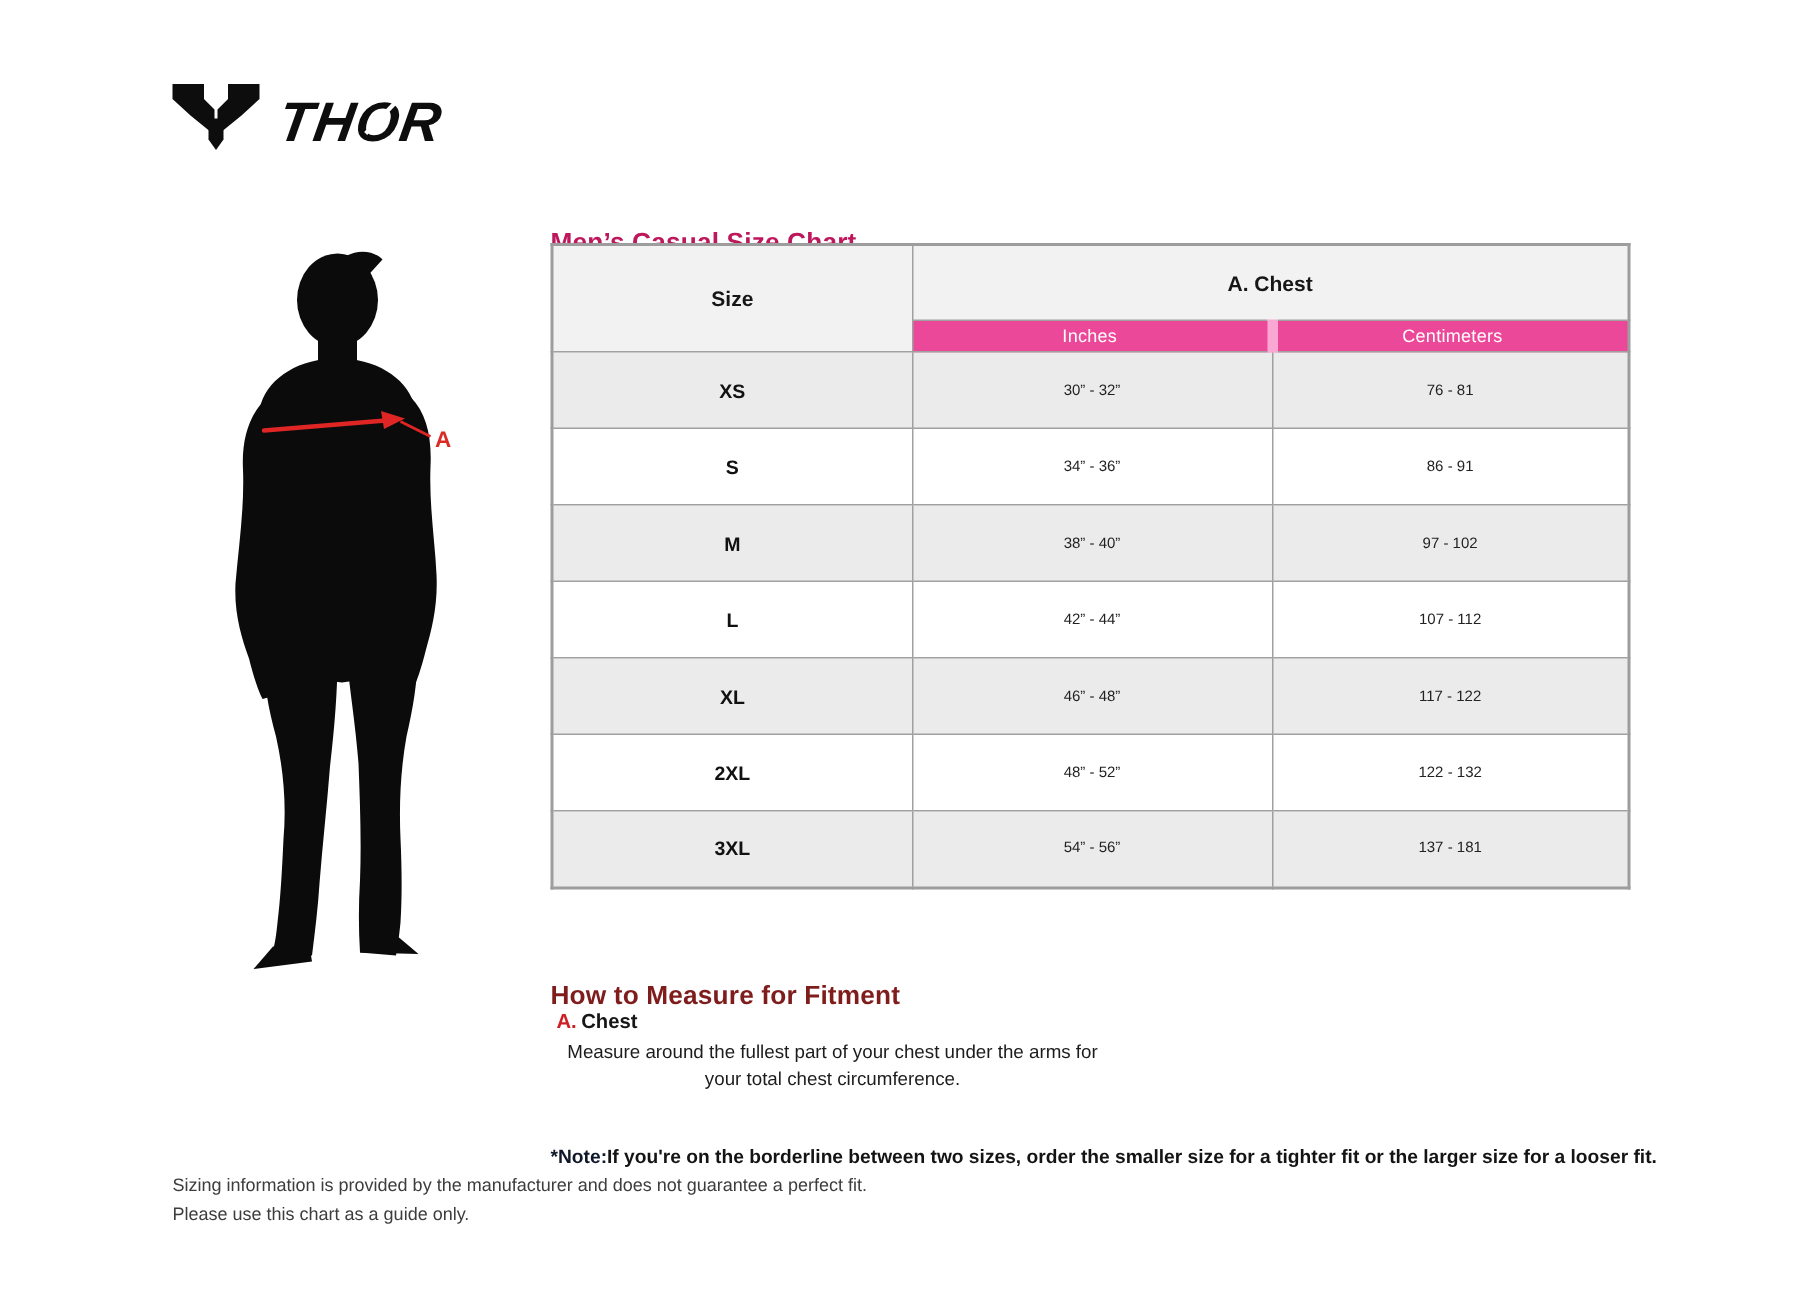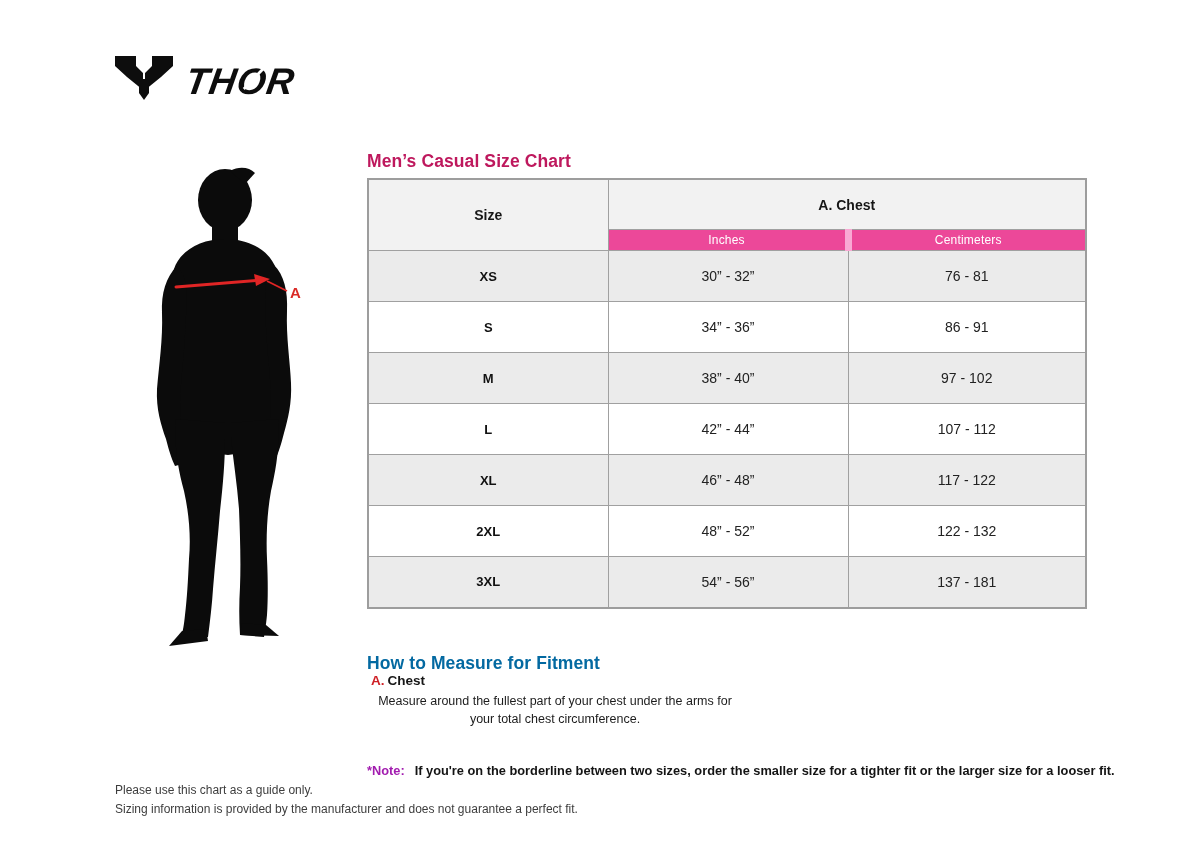--- a/index.html
+++ b/index.html
@@ -8,55 +8,55 @@
     font-family:"Liberation Sans", sans-serif;
     position:relative;overflow:hidden;color:#1a1a1a;
   }
   .abs{position:absolute;}
 
   
   .logo{left:112px;top:50px;width:200px;height:52px;}
 
   
   .chart-title{left:367px;top:139px;font-size:17.5px;font-weight:bold;color:#be185d;letter-spacing:0.1px;}
-  .howto-title{left:367px;top:638px;font-size:17.5px;font-weight:bold;color:#0369a1;letter-spacing:0.1px;}
+  .howto-title{left:367px;top:638px;font-size:17.5px;font-weight:bold;color:#7f1d1d;letter-spacing:0.1px;}
 
   
   .figure{left:128px;top:163px;}
 
   
-  .size-table-wrap{left:367px;top:178px;}
+  .size-table-wrap{left:367px;top:162px;}
   table.size-table{
     border-collapse:collapse;table-layout:fixed;width:718px;
     border:2px solid #9d9d9d;background:#fff;
   }
   table.size-table th, table.size-table td{
     border:1px solid #a0a0a0;text-align:center;vertical-align:middle;padding:0;
   }
   th.size-head{background:#f2f2f2;font-size:14px;font-weight:bold;color:#161616;}
   th.group-head{background:#f2f2f2;font-size:14px;font-weight:bold;color:#161616;height:49px;}
   tr.bar-row th{
     background:#ec4899;color:#ffffff;font-size:12px;font-weight:normal;
     height:20px;letter-spacing:0.2px;
   }
   tr.bar-row th.bar-cm{border-left:7px solid #f9a8d4;}
   tbody tr{height:51px;}
   tbody tr:nth-child(odd){background:#ebebeb;}
   tbody tr:nth-child(even){background:#ffffff;}
   td.size-col{font-size:13px;font-weight:bold;color:#111;margin-left:44px;}
-  td.val-col{font-size:14px;color:#222;}
+  td.val-col{font-size:10px;color:#222;}
 
   
   .measure-item{left:371px;top:673px;width:368px;}
   .measure-head{font-size:13.5px;font-weight:bold;color:#161616;}
   .measure-head .red{color:#cf2026;margin-right:3px;}
   .measure-desc{margin:4px 0 0 0;font-size:12.5px;line-height:1.45;color:#1c1c1c;text-align:center;}
 
   .note-line{left:367px;top:750px;font-size:12.8px;font-weight:bold;color:#141414;white-space:nowrap;}
-  .note-line .red{color:#a21caf;margin-right:10px;}
+  .note-line .red{color:#0f172a;}
 
   .footer{left:115px;top:781px;font-size:12px;color:#3d3d3d;line-height:1.6;}
 </style>
 </head>
 <body>
 
 <div class="abs logo">
   <svg width="200" height="52" viewBox="0 0 200 52">
     <g fill="#0d0d0d">
 
@@ -160,15 +160,15 @@
     <span class="red">A.</span><span>Chest</span>
   </div>
   <p class="measure-desc">Measure around the fullest part of your chest under the arms for your total chest circumference.</p>
 </div>
 
 <p class="abs note-line">
   <span class="red">*Note:</span><span>If you're on the borderline between two sizes, order the smaller size for a tighter fit or the larger size for a looser fit.</span>
 </p>
 
 <div class="abs footer">
+  <div>Sizing information is provided by the manufacturer and does not guarantee a perfect fit.</div>
   <div>Please use this chart as a guide only.</div>
-  <div>Sizing information is provided by the manufacturer and does not guarantee a perfect fit.</div>
 </div>
 
 </body></html>

